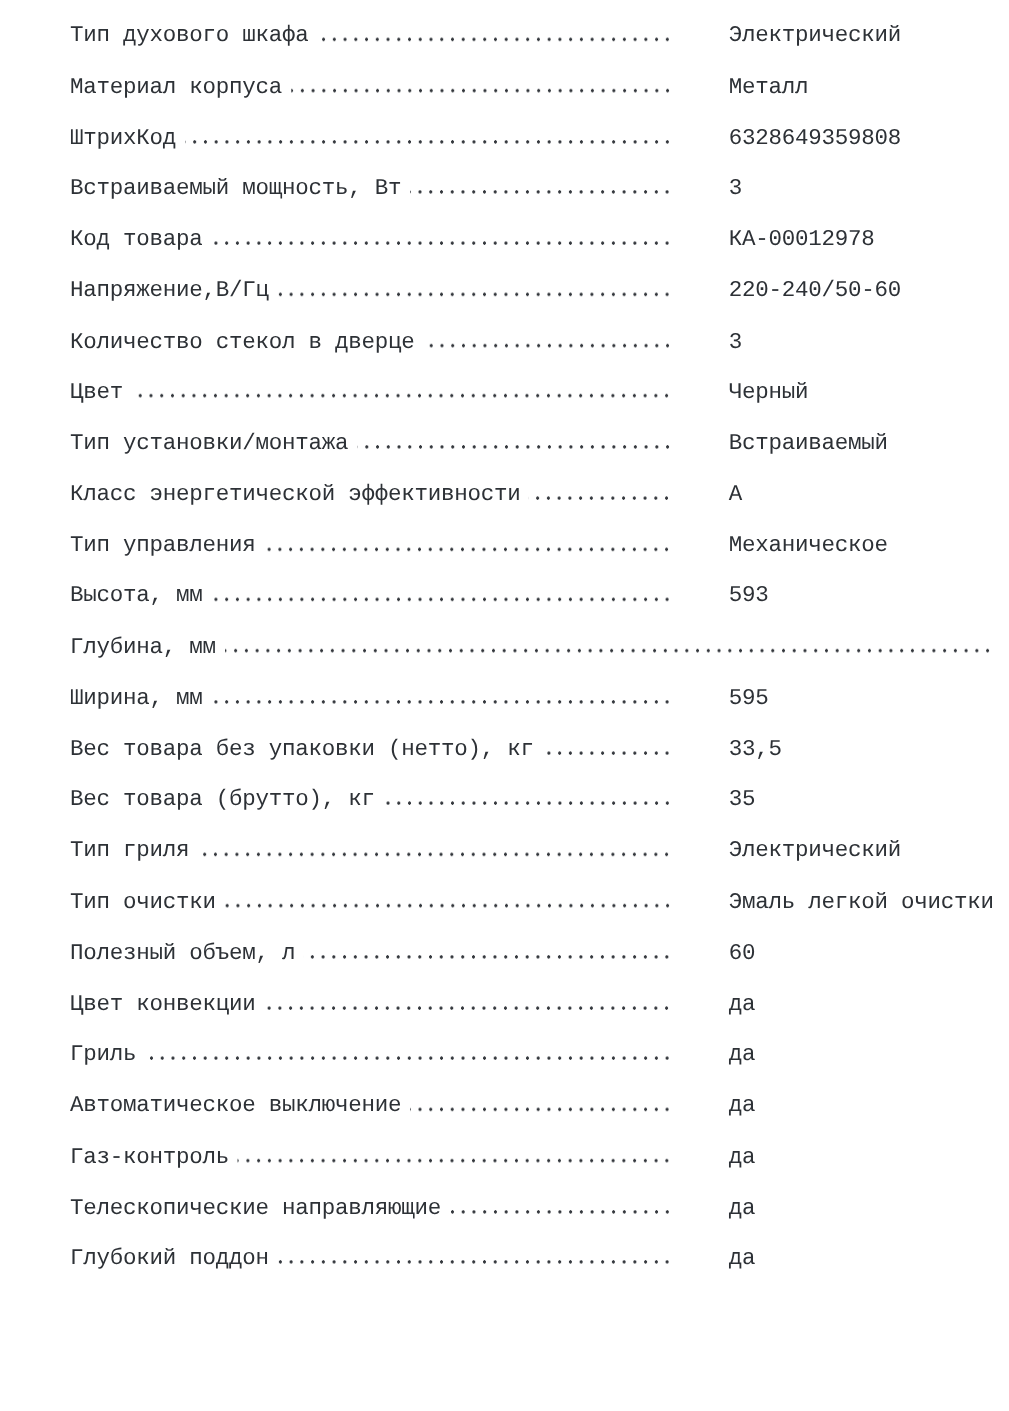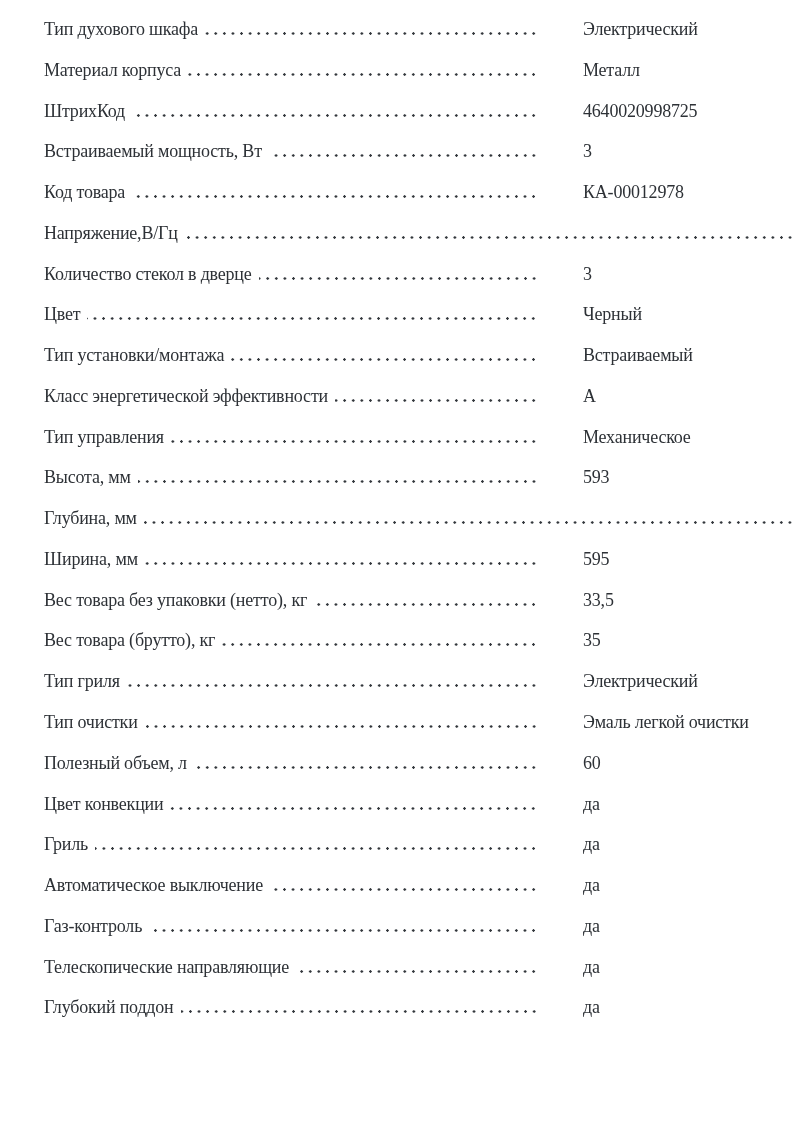--- a/index.html
+++ b/index.html
@@ -6,23 +6,23 @@
     --bg:#ffffff;
     --text:#2d3136;
     --dot:#33373c;
   }
   html,body{margin:0;padding:0;background:var(--bg);}
   .spec-page{
     width:807px;
     height:1129px;
     box-sizing:border-box;
     background:var(--bg);
-    padding:7px 0 0 0;
+    padding:7px 0 0 12px;
     overflow:hidden;
-    font-family:Liberation Serif, serif;
+    font-family:Liberation Mono, monospace;
     color:var(--text);
   }
   .spec-table{
     width:100%;
   }
   .spec-row{
     box-sizing:border-box;
     height:40.78px;
     display:flex;
     align-items:baseline;
@@ -66,38 +66,39 @@
 
   <div class="spec-row">
     <span class="spec-label">Материал корпуса</span>
     <span class="spec-dots"></span>
     <span class="spec-value">Металл</span>
   </div>
 
   <div class="spec-row">
     <span class="spec-label">ШтрихКод</span>
     <span class="spec-dots"></span>
-    <span class="spec-value">4640020998725</span>
+    <span class="spec-value">6328649359808</span>
   </div>
 
   <div class="spec-row">
     <span class="spec-label">Встраиваемый мощность, Вт</span>
     <span class="spec-dots"></span>
     <span class="spec-value">3</span>
   </div>
 
   <div class="spec-row">
     <span class="spec-label">Код товара</span>
     <span class="spec-dots"></span>
     <span class="spec-value">КА-00012978</span>
   </div>
 
   <div class="spec-row">
     <span class="spec-label">Напряжение,В/Гц</span>
     <span class="spec-dots"></span>
+    <span class="spec-value">220-240/50-60</span>
   </div>
 
 
   <div class="spec-row">
     <span class="spec-label">Количество стекол в дверце</span>
     <span class="spec-dots"></span>
     <span class="spec-value">3</span>
   </div>
 
   <div class="spec-row">

